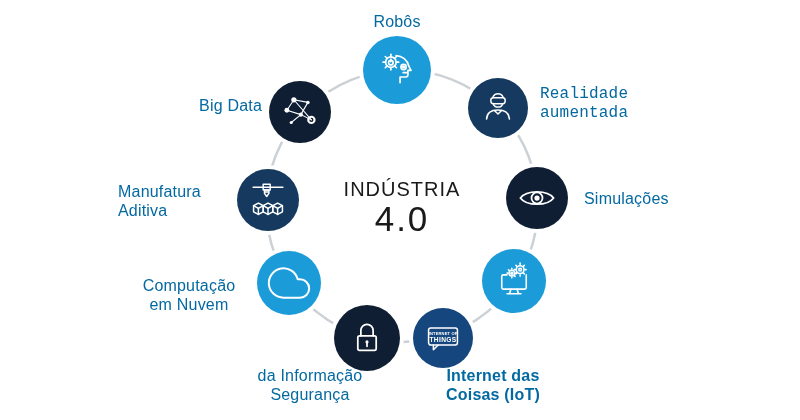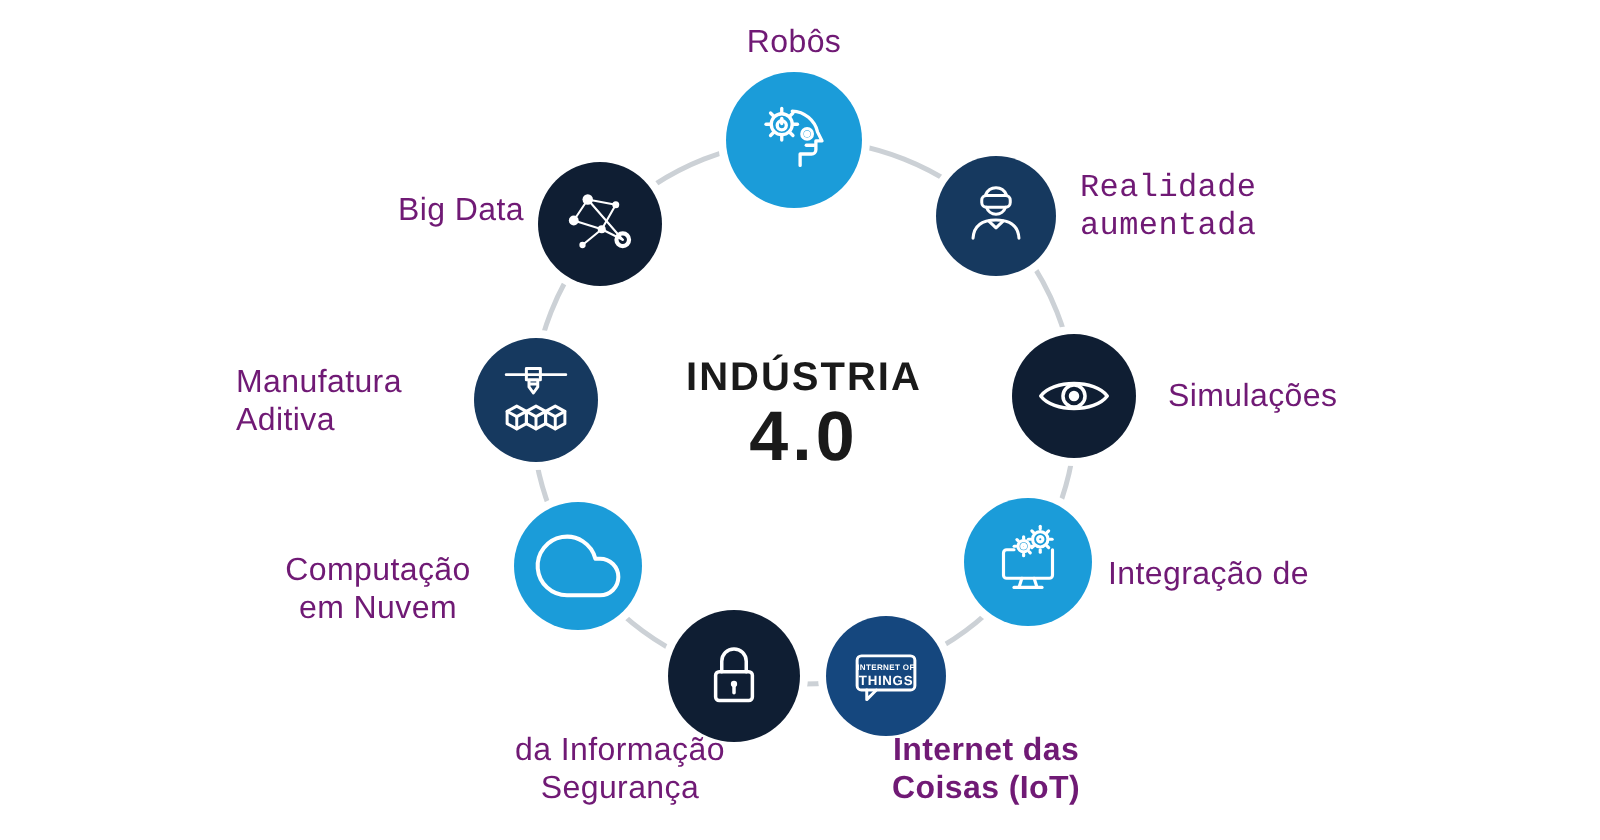--- a/index.html
+++ b/index.html
@@ -21,38 +21,38 @@
   .pos-realidade{left:468px;top:78px;width:60px;height:60px;}
   .pos-simulacoes{left:506px;top:167px;width:62px;height:62px;}
   .pos-integracao{left:482px;top:249px;width:64px;height:64px;}
   .pos-iot{left:413px;top:308px;width:60px;height:60px;}
   .pos-seguranca{left:334px;top:305px;width:66px;height:66px;}
   .pos-computacao{left:257px;top:251px;width:64px;height:64px;}
   .pos-manufatura{left:237px;top:169px;width:62px;height:62px;}
   .pos-bigdata{left:269px;top:81px;width:62px;height:62px;}
 
   .label{
-    position:absolute;z-index:3;color:#701a75;font-size:16px;line-height:19px;
+    position:absolute;z-index:3;color:#0369a1;font-size:16px;line-height:19px;
     letter-spacing:.2px;white-space:nowrap;
   }
   .lbl-robos{left:347px;top:12px;width:100px;text-align:center;}
   .lbl-realidade{left:540px;top:85px;text-align:left;font-family:Liberation Mono, monospace;}
   .lbl-simulacoes{left:584px;top:189px;}
   .lbl-integracao{left:554px;top:278px;text-align:left;}
   .lbl-iot{left:432px;top:366px;width:122px;text-align:center;font-weight:bold;}
   .lbl-seguranca{left:246px;top:366px;width:128px;text-align:center;}
   .lbl-computacao{left:128px;top:276px;width:122px;text-align:center;}
   .lbl-manufatura{left:118px;top:182px;width:100px;}
   .lbl-bigdata{left:162px;top:96px;width:100px;text-align:right;}
 
   .title{
     position:absolute;left:302px;top:177px;width:200px;text-align:center;z-index:1;color:#1a1a1a;
   }
-  .title-line1{font-size:20px;font-weight:700;letter-spacing:1px;line-height:24px;text-align:center;}
-  .title-line2{font-size:35px;font-weight:700;letter-spacing:2px;line-height:34px;margin-top:1px;}
+  .title-line1{font-size:20px;font-weight:400;letter-spacing:1px;line-height:24px;text-align:center;}
+  .title-line2{font-size:35px;font-weight:400;letter-spacing:2px;line-height:34px;margin-top:1px;}
 
   .icon-svg{display:block;}
   .iot-badge-top{font-family:"Liberation Sans",sans-serif;font-weight:bold;letter-spacing:.2px;}
   .iot-badge-bottom{font-family:"Liberation Sans",sans-serif;font-weight:bold;letter-spacing:.4px;}
 </style>
 </head>
 <body>
 
 <div class="canvas">
 
@@ -133,21 +133,20 @@
       <line x1="18.4" y1="11.9" x2="17.7" y2="11.2"></line>
         <line x1="24.6" y1="18.1" x2="25.3" y2="18.8"></line>
       <circle cx="21.5" cy="15" r="1.1"></circle>
       <path d="M38 17 L38 31.5 A1.8 1.8 0 0 1 36.2 33.3 L11.8 33.3 A1.8 1.8 0 0 1 10 31.5 L10 18.8 A1.8 1.8 0 0 1 11.8 17 L16 17"></path>
       <line x1="20.5" y1="33.3" x2="19" y2="38"></line>
         <line x1="27.5" y1="33.3" x2="29" y2="38"></line>
       <line x1="16" y1="38.5" x2="32" y2="38.5"></line>
     </svg>
   </div>
   <div class="label lbl-integracao">
-    <div>Integração de</div>
   </div>
 
   <div class="node c-royal pos-iot">
     <svg class="icon-svg" width="42" height="42" viewBox="0 0 48 48" fill="none" stroke="#fff" stroke-width="1.7" stroke-linecap="round" stroke-linejoin="round">
       <rect x="7.5" y="12.5" width="33" height="19.5" rx="2.5"></rect>
       <path d="M13 32 L13 37.5 L18.5 32"></path>
       <text class="iot-badge-top" x="24" y="20.6" font-size="4.6" fill="#fff" stroke="none" text-anchor="middle">INTERNET OF</text>
       <text class="iot-badge-bottom" x="24" y="29" font-size="7.6" fill="#fff" stroke="none" text-anchor="middle">THINGS</text>
     </svg>
   </div>

